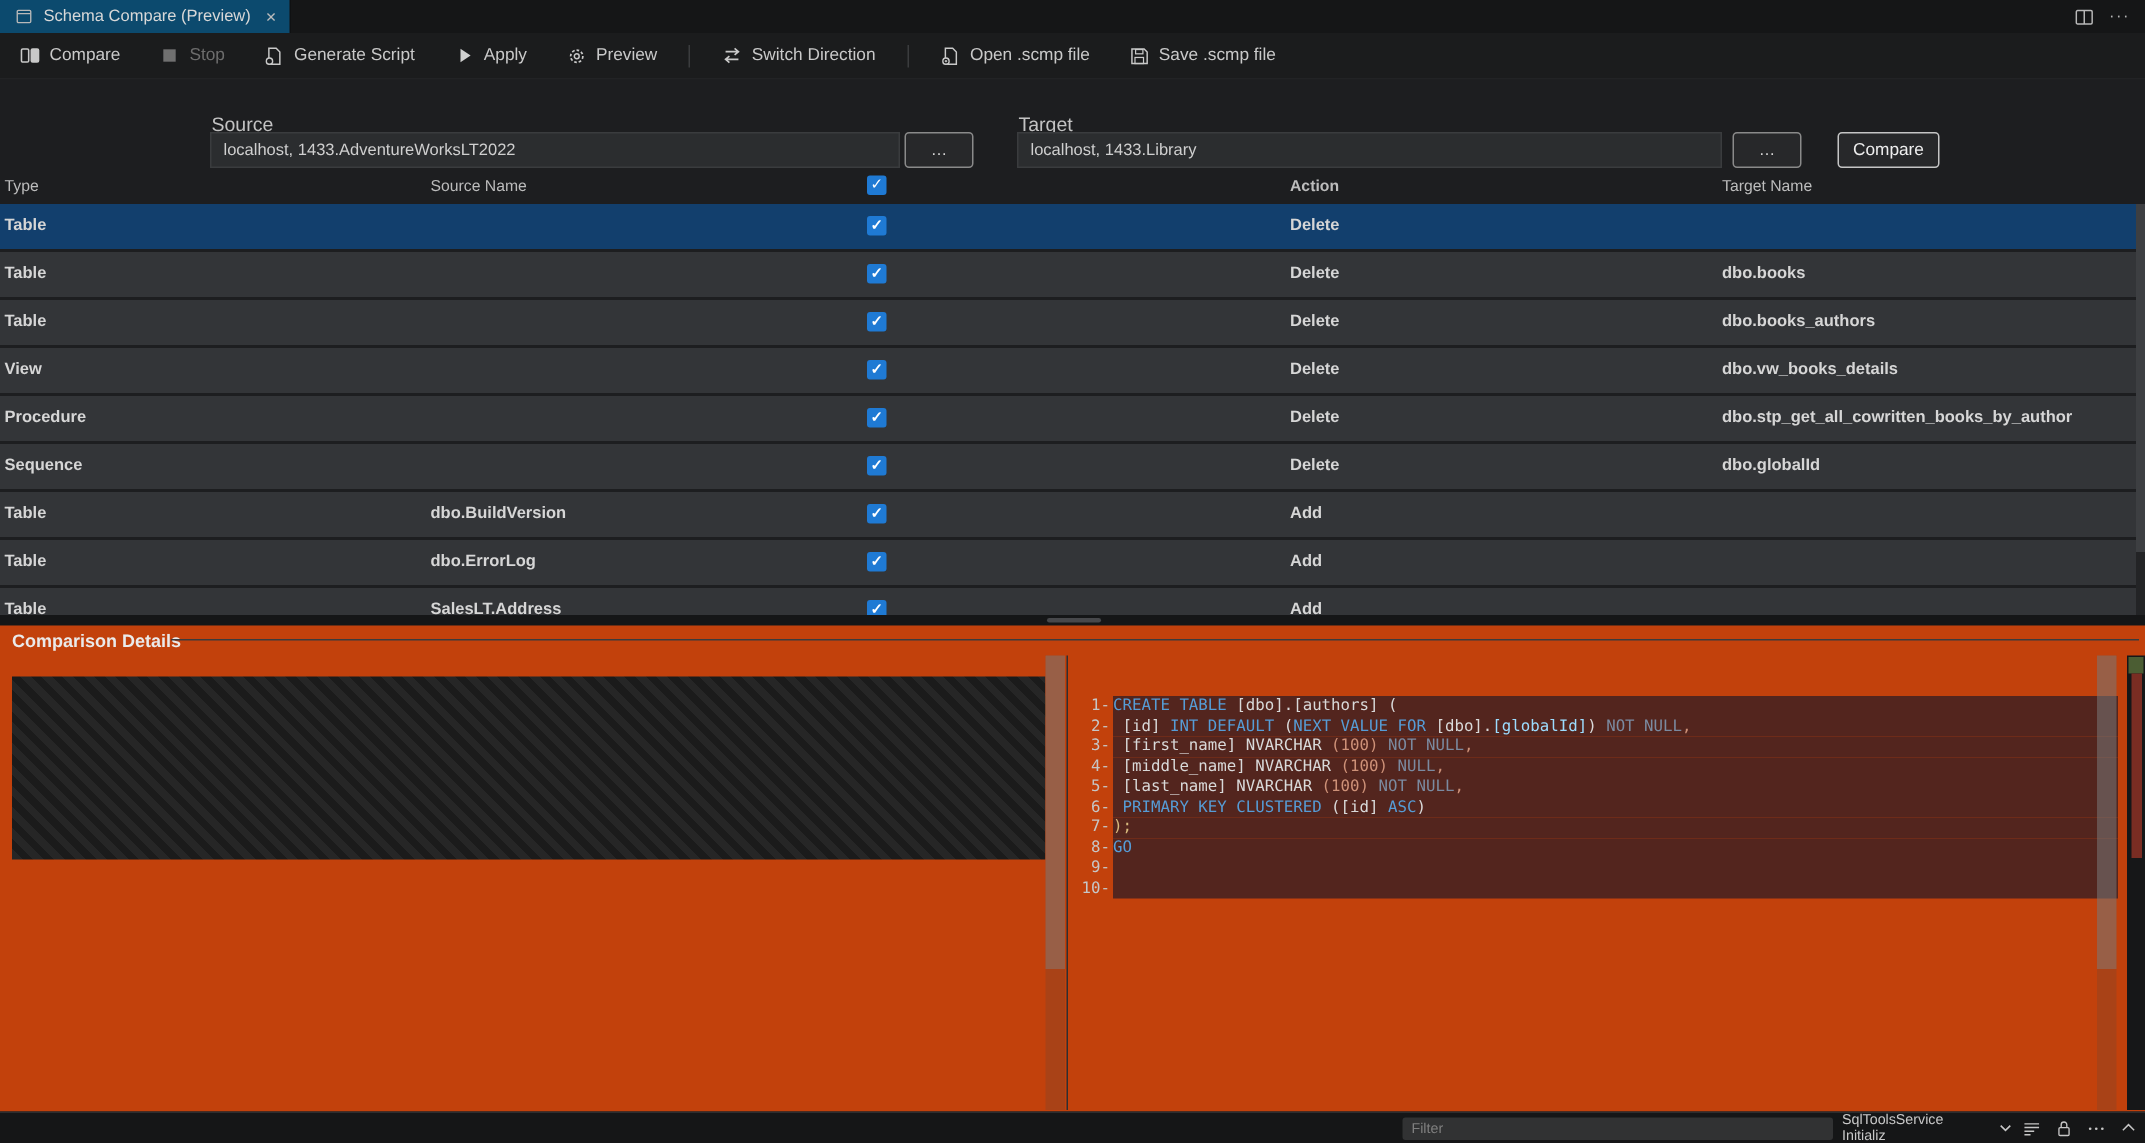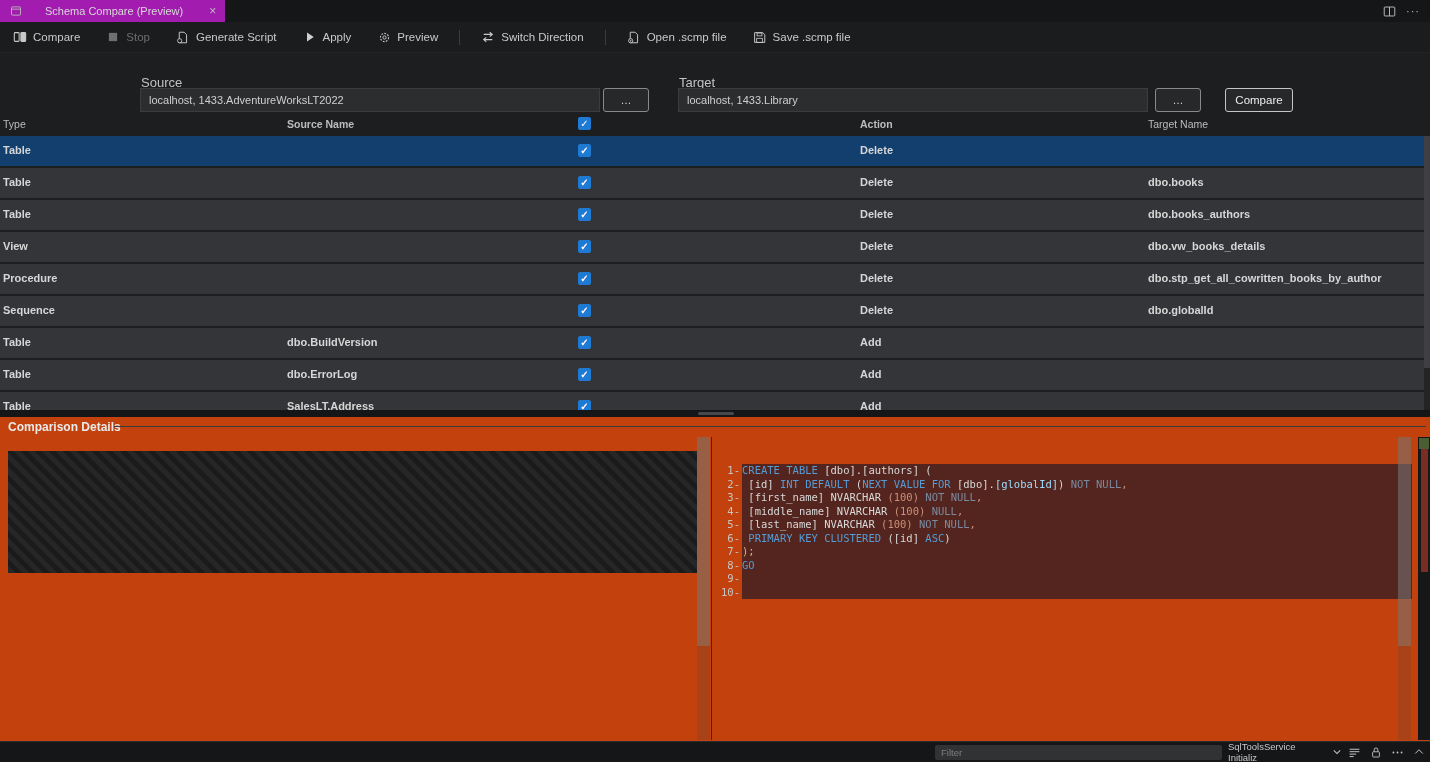--- a/index.html
+++ b/index.html
@@ -3,21 +3,21 @@
 <meta charset="utf-8">
 <style>
   * { margin:0; padding:0; box-sizing:border-box; }
   html,body { width:1430px; height:762px; overflow:hidden; background:#1d1e20;
     font-family:"Liberation Sans", sans-serif; }
   .abs { position:absolute; }
   #screen { position:relative; width:1430px; height:762px; background:#1d1e20; color:#cccccc; }
 
   
   #tabbar { left:0; top:0; width:1430px; height:22px; background:#151617; display:flex; align-items:stretch; }
-  .tab { display:flex; align-items:center; gap:22px; padding:0 9px; background:#a21caf; color:#d8d8d8;
+  .tab { display:flex; align-items:center; gap:6px; padding:0 9px; background:#0c4a6e; color:#d8d8d8;
     font-size:11px; border-right:1px solid #101112; }
   .tab .close { color:#bdbdbd; font-size:12px; margin-left:4px; cursor:pointer; }
   .tabbar-rest { flex:1; background:#151617; }
   .tabbar-actions { display:flex; align-items:center; gap:10px; padding:0 10px; color:#b5b5b5; }
 
   
   #toolbar { left:0; top:22px; width:1430px; height:31px; background:#1b1c1d; display:flex; align-items:center;
     border-bottom:1px solid #222325; }
   .tb-item { display:flex; align-items:center; gap:6px; padding:0 13px; height:100%; color:#c9c9c9;
     font-size:11.5px; background:transparent; border:none; cursor:pointer; }
@@ -204,21 +204,21 @@
   <input class="fld-input" style="left: 140px; top: 88px; width: 460px;" value="localhost, 1433.AdventureWorksLT2022">
   <button class="browse-btn" style="left:603px; top:88px;">…</button>
 
   <span class="fld-label" style="left:679px; top:75px;">Target</span>
   <input class="fld-input" style="left: 678px; top: 88px; width: 470px;" value="localhost, 1433.Library">
   <button class="browse-btn" style="left:1155px; top:88px;">…</button>
   <button id="compare-btn">Compare</button>
 
   <div id="grid-header" class="abs">
     <span class="col" style="left:3px;">Type</span>
-    <span class="col" style="left:287px;font-weight:bold;">Source Name</span>
+    <span class="col" style="left:287px;">Source Name</span>
     <span class="cb" style="left:578px; top:0;">✓</span>
     <span class="col" style="left:860px;font-weight:bold;">Action</span>
     <span class="col" style="left:1148px;">Target Name</span>
   </div>
 
   <div id="grid-rows" class="abs">
       <div class="grow selected" style="top: 0px;">
         <span class="cell" style="left: 3px;">Table</span>
         <span class="cell" style="left: 287px;"></span>
         <span class="cb" style="left: 578px; top: 8px;">✓</span>

